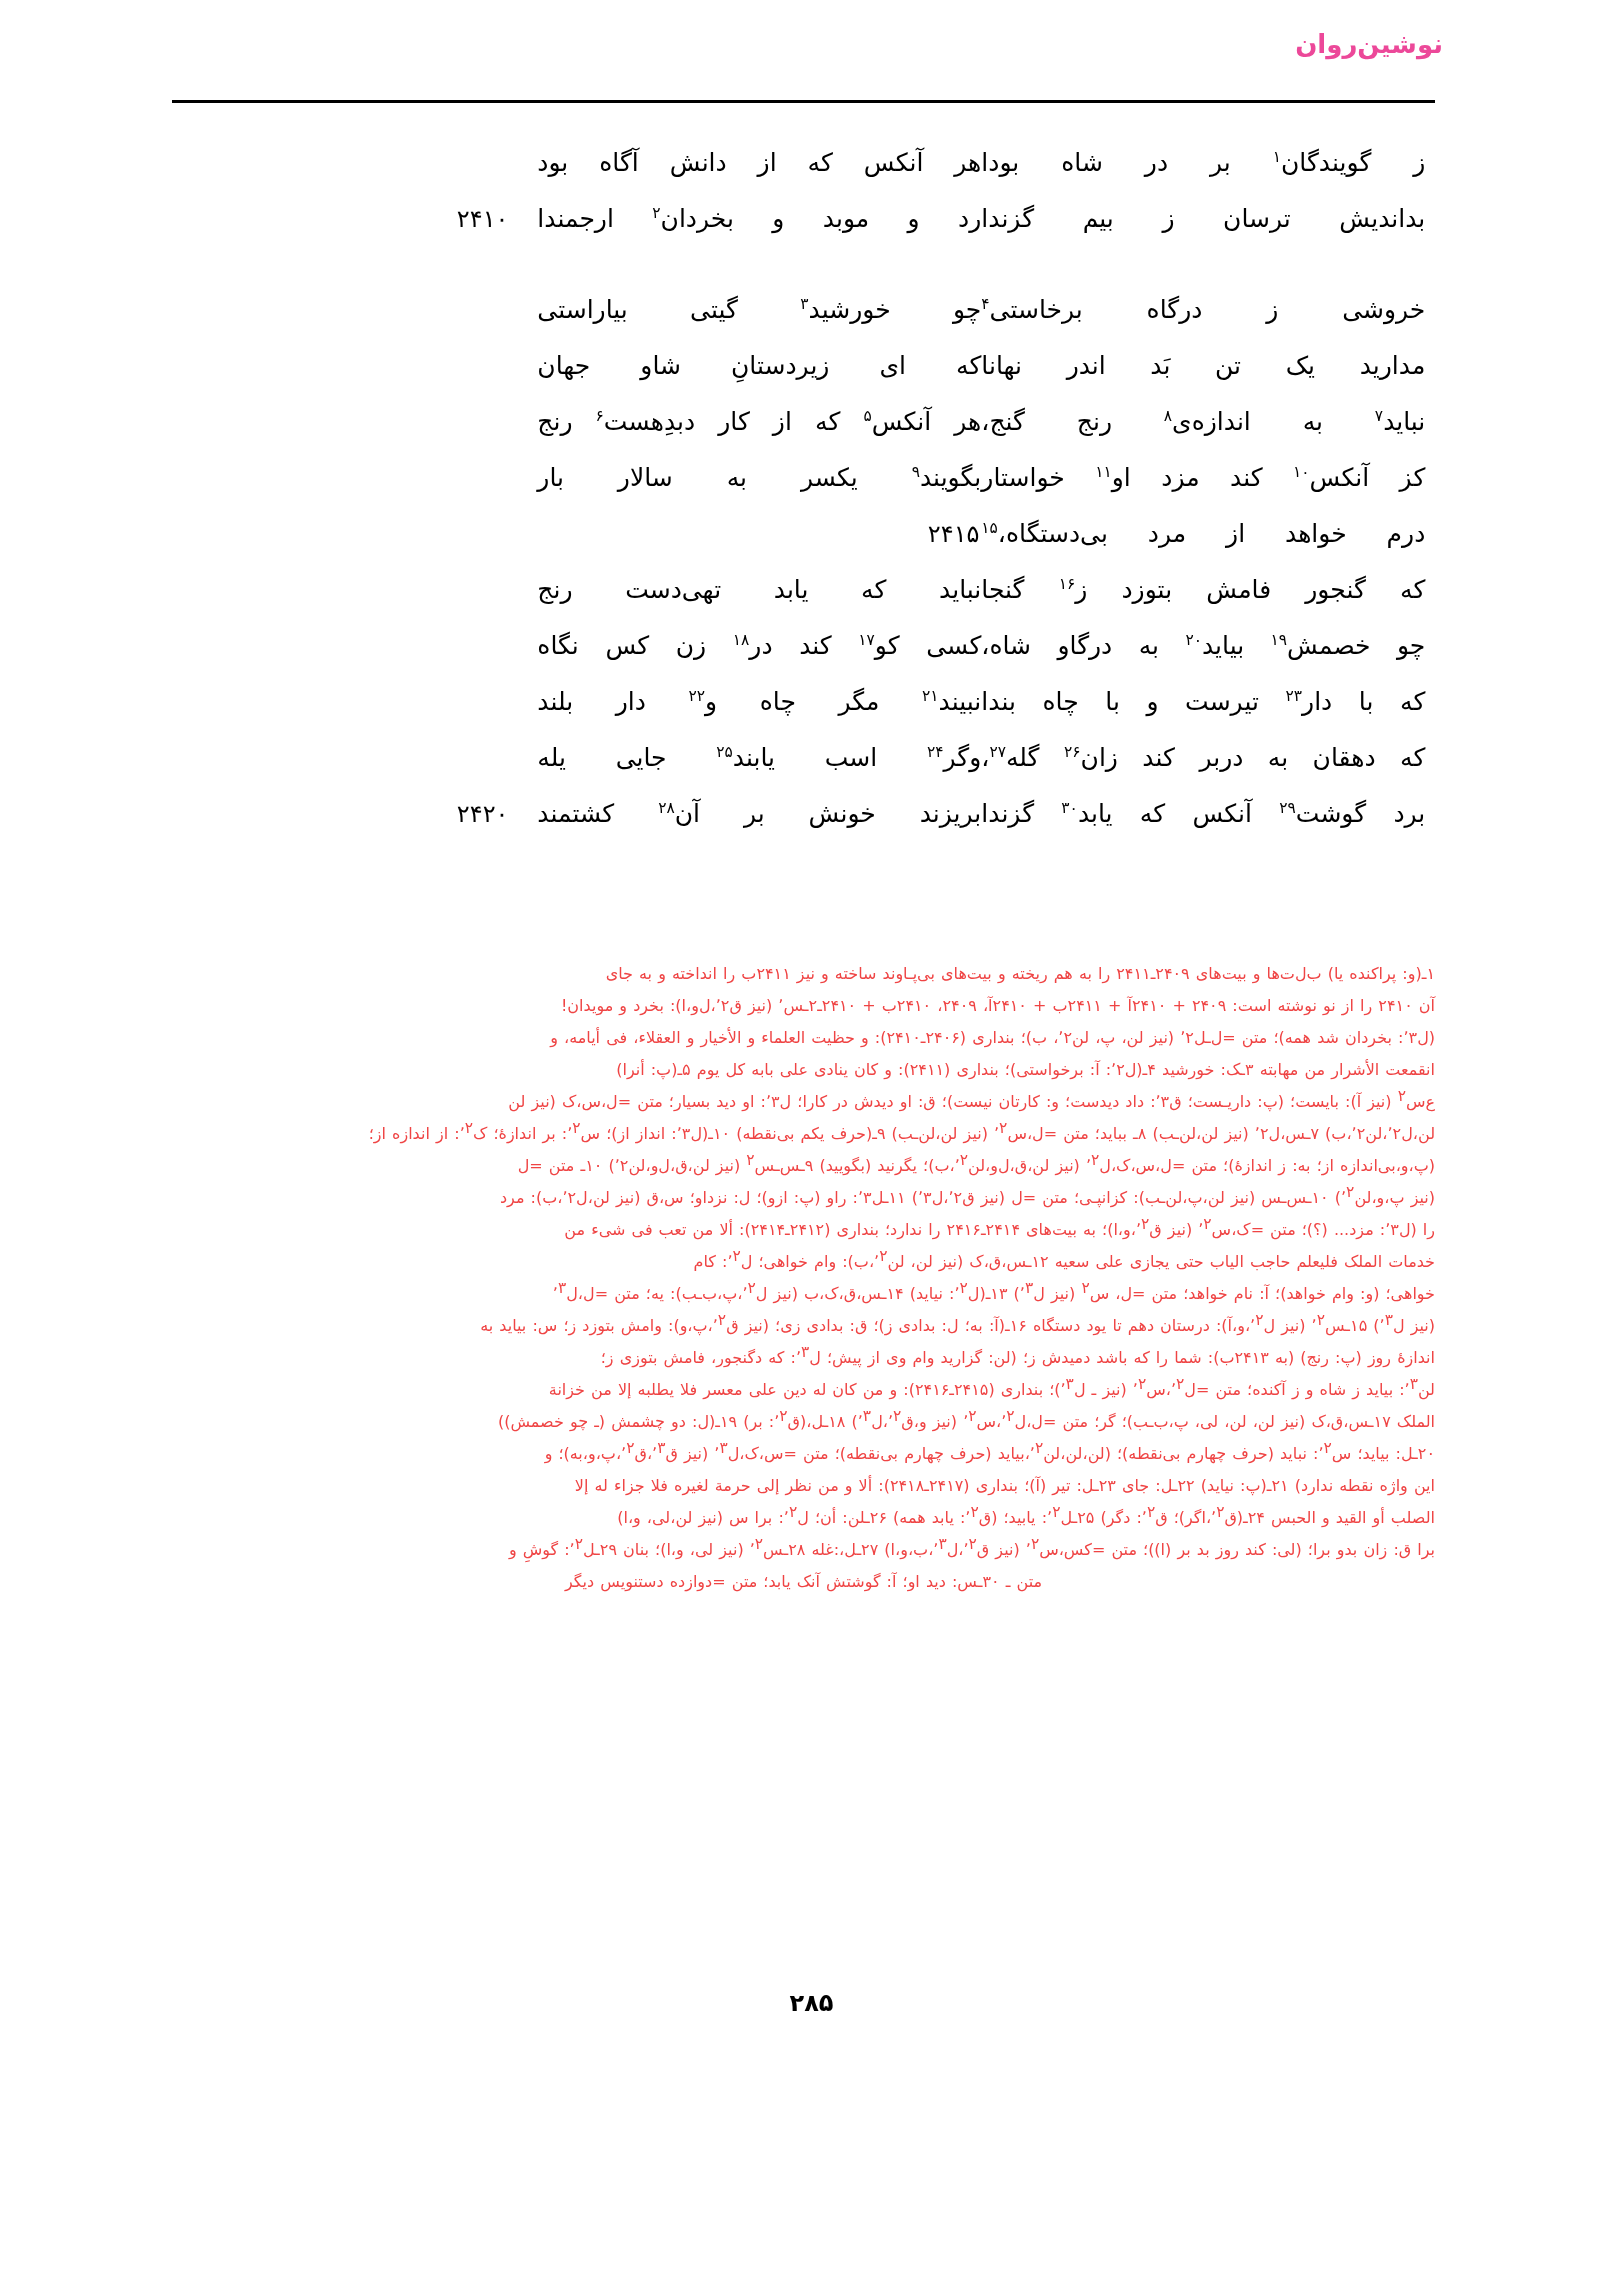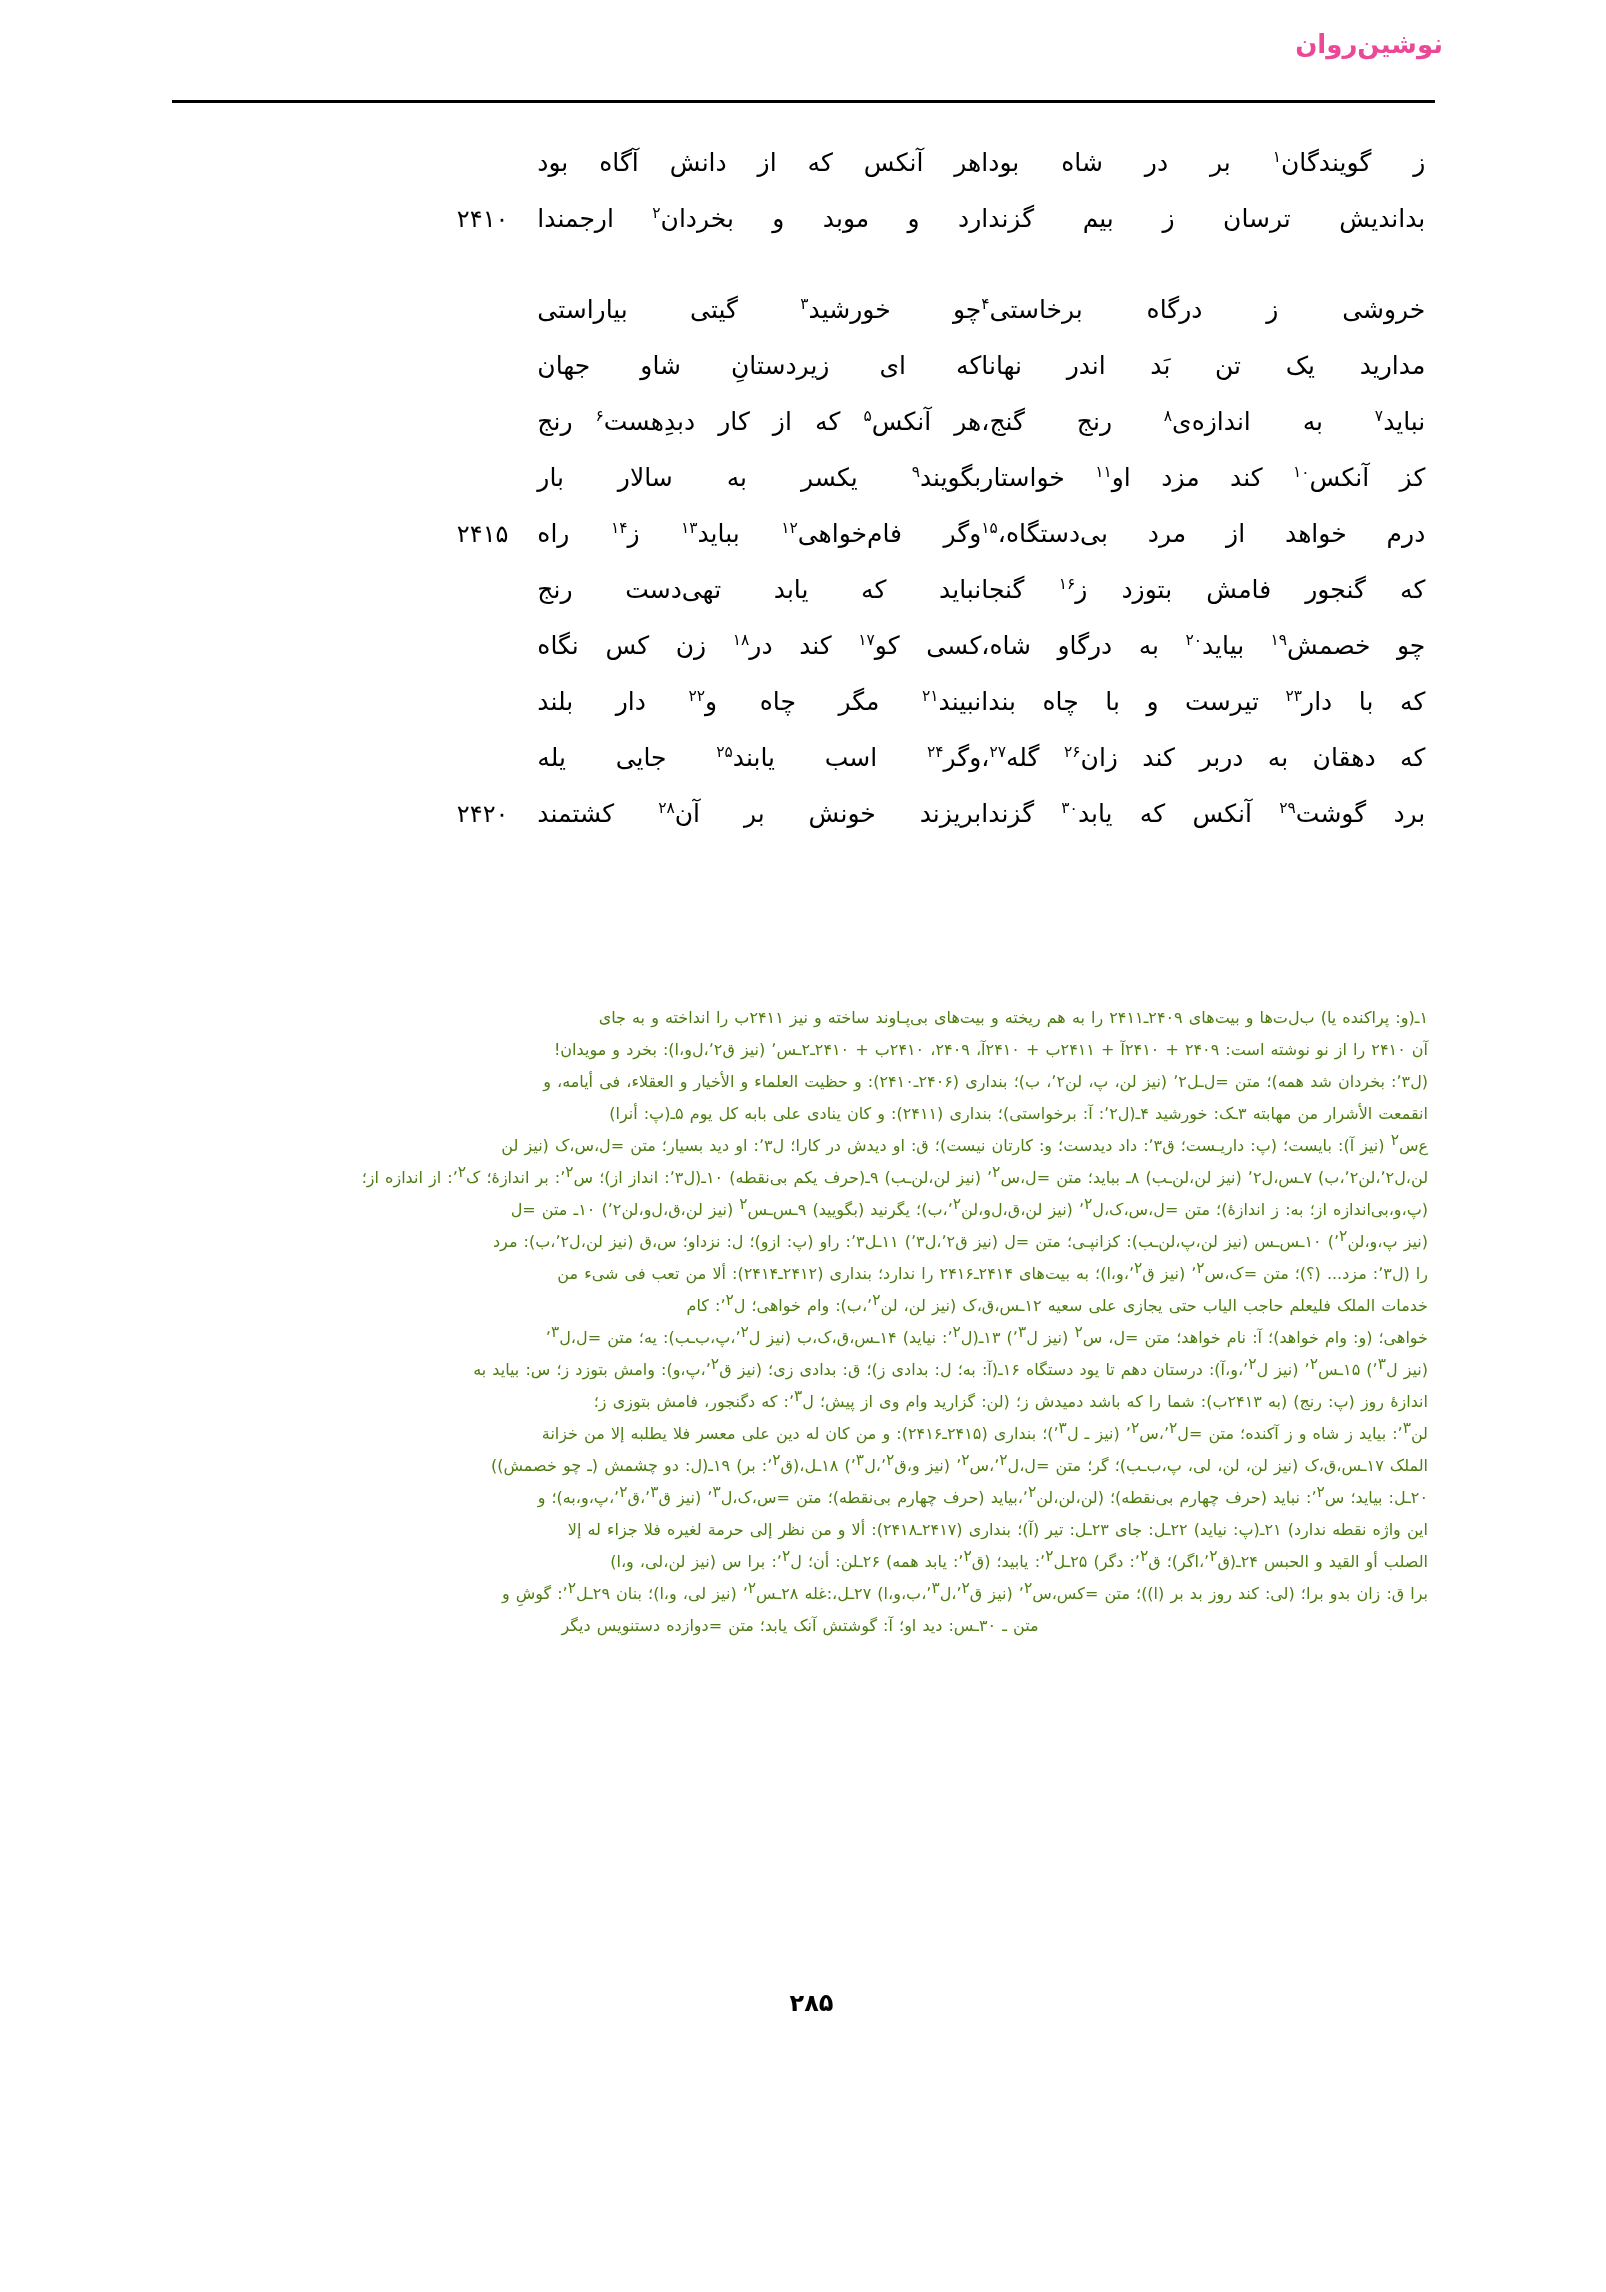--- a/index.html
+++ b/index.html
@@ -71,30 +71,29 @@
     direction:rtl;
   }
   .hemistich.m1{ padding-left:27px; }
   .hemistich.m2{ padding-right:9.7px; }
   sup{ font-size:15.4px; vertical-align:super; line-height:0; }
 
   
   .apparatus{
     position:absolute;
     top:958px;
-    right:179px;
+    right:172px;
     left:172px;
     font-size:16px;
     line-height:32px;
     text-align:justify;
     text-align-last:right;
     direction:rtl;
-    color:#4d7c0f;
+    color:#ef4444;
     word-spacing:1px;
-    margin-top:44px;
   }
   .apparatus p{ margin:0; }
   .apparatus .lastline{ text-align:center; text-align-last:center; }
 
   
   .folio{
     position:absolute;
     bottom:275px;
     left:16px;right:0;
     text-align:center;
@@ -139,21 +138,20 @@
           <div class="hemistich m1">هر آنکس<sup>۵</sup> که از کار دبدِهست<sup>۶</sup> رنج</div>
           <div class="num"></div>
         </div>
         <div class="bayt">
           <div class="hemistich m2">کز آنکس<sup>۱۰</sup> کند مزد او<sup>۱۱</sup> خواستار</div>
           <div class="hemistich m1">بگویند<sup>۹</sup> یکسر به سالار بار</div>
           <div class="num"></div>
         </div>
         <div class="bayt">
           <div class="hemistich m2">درم خواهد از مرد بی‌دستگاه،<sup>۱۵</sup></div>
-          <div class="hemistich m1">وگر فام‌خواهی<sup>۱۲</sup> بباید<sup>۱۳</sup> ز<sup>۱۴</sup> راه</div>
           <div class="num">۲۴۱۵</div>
         </div>
         <div class="bayt">
           <div class="hemistich m2">که گنجور فامش بتوزد ز<sup>۱۶</sup> گنجا</div>
           <div class="hemistich m1">نباید که یابد تهی‌دست رنج</div>
           <div class="num"></div>
         </div>
         <div class="bayt">
           <div class="hemistich m2">چو خصمش<sup>۱۹</sup> بیاید<sup>۲۰</sup> به درگاو شاه،</div>
           <div class="hemistich m1">کسی کو<sup>۱۷</sup> کند در<sup>۱۸</sup> زن کس نگاه</div>

